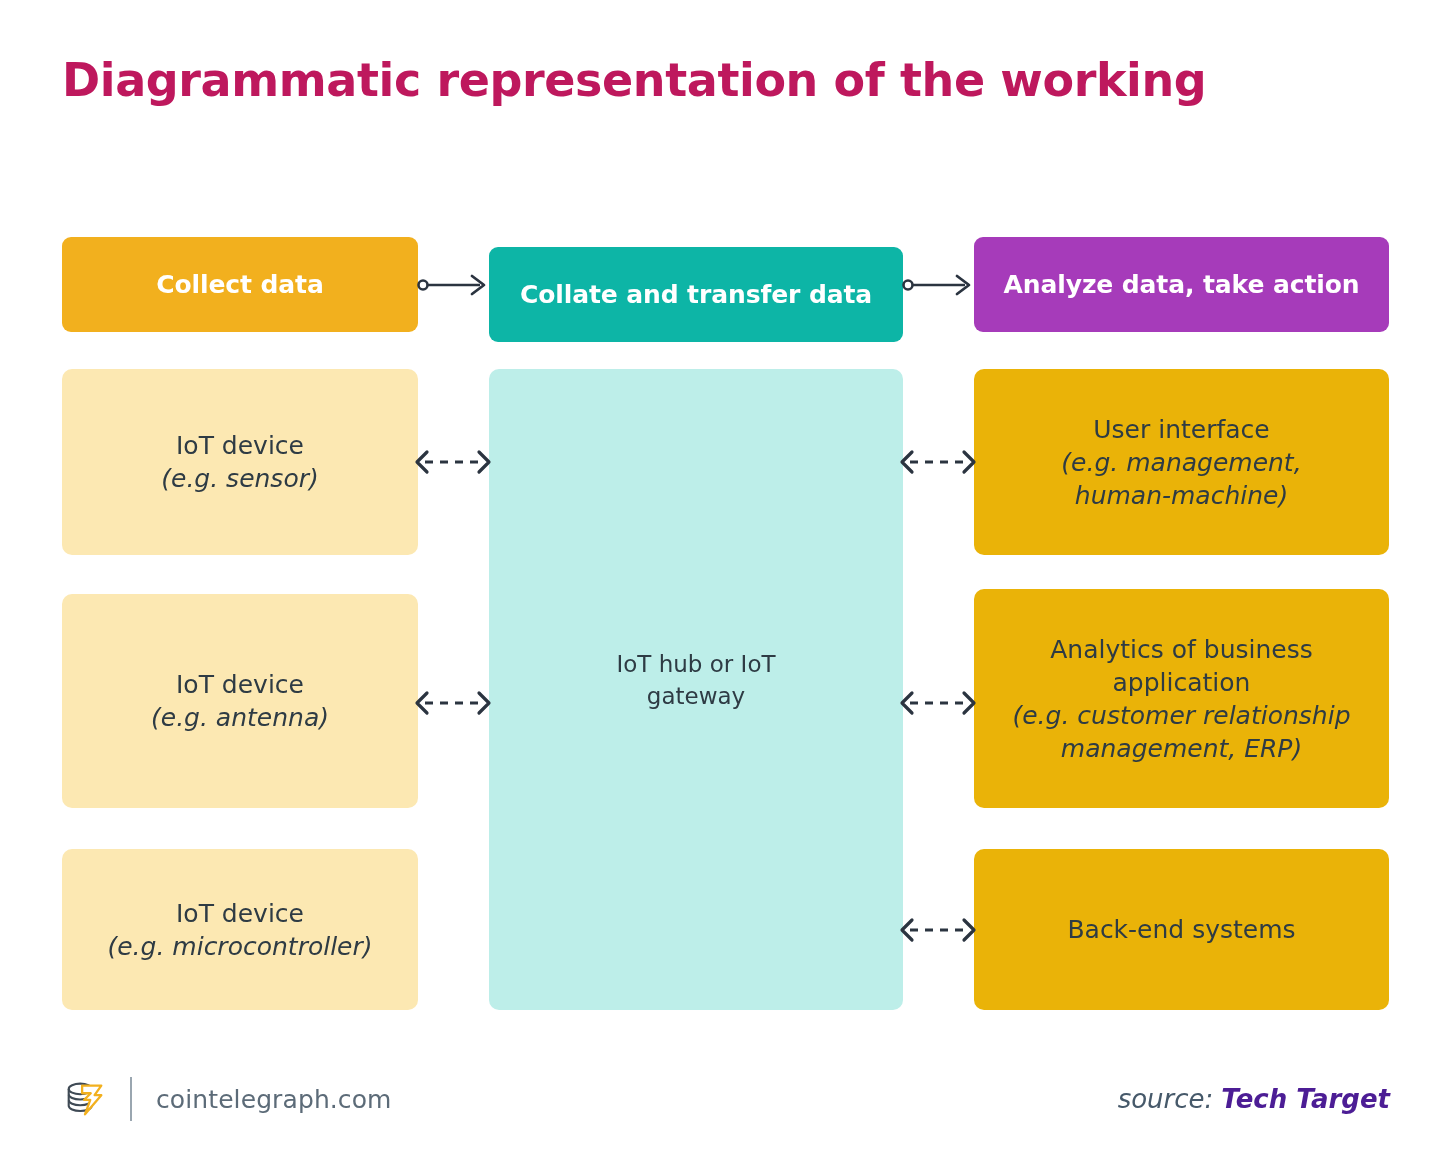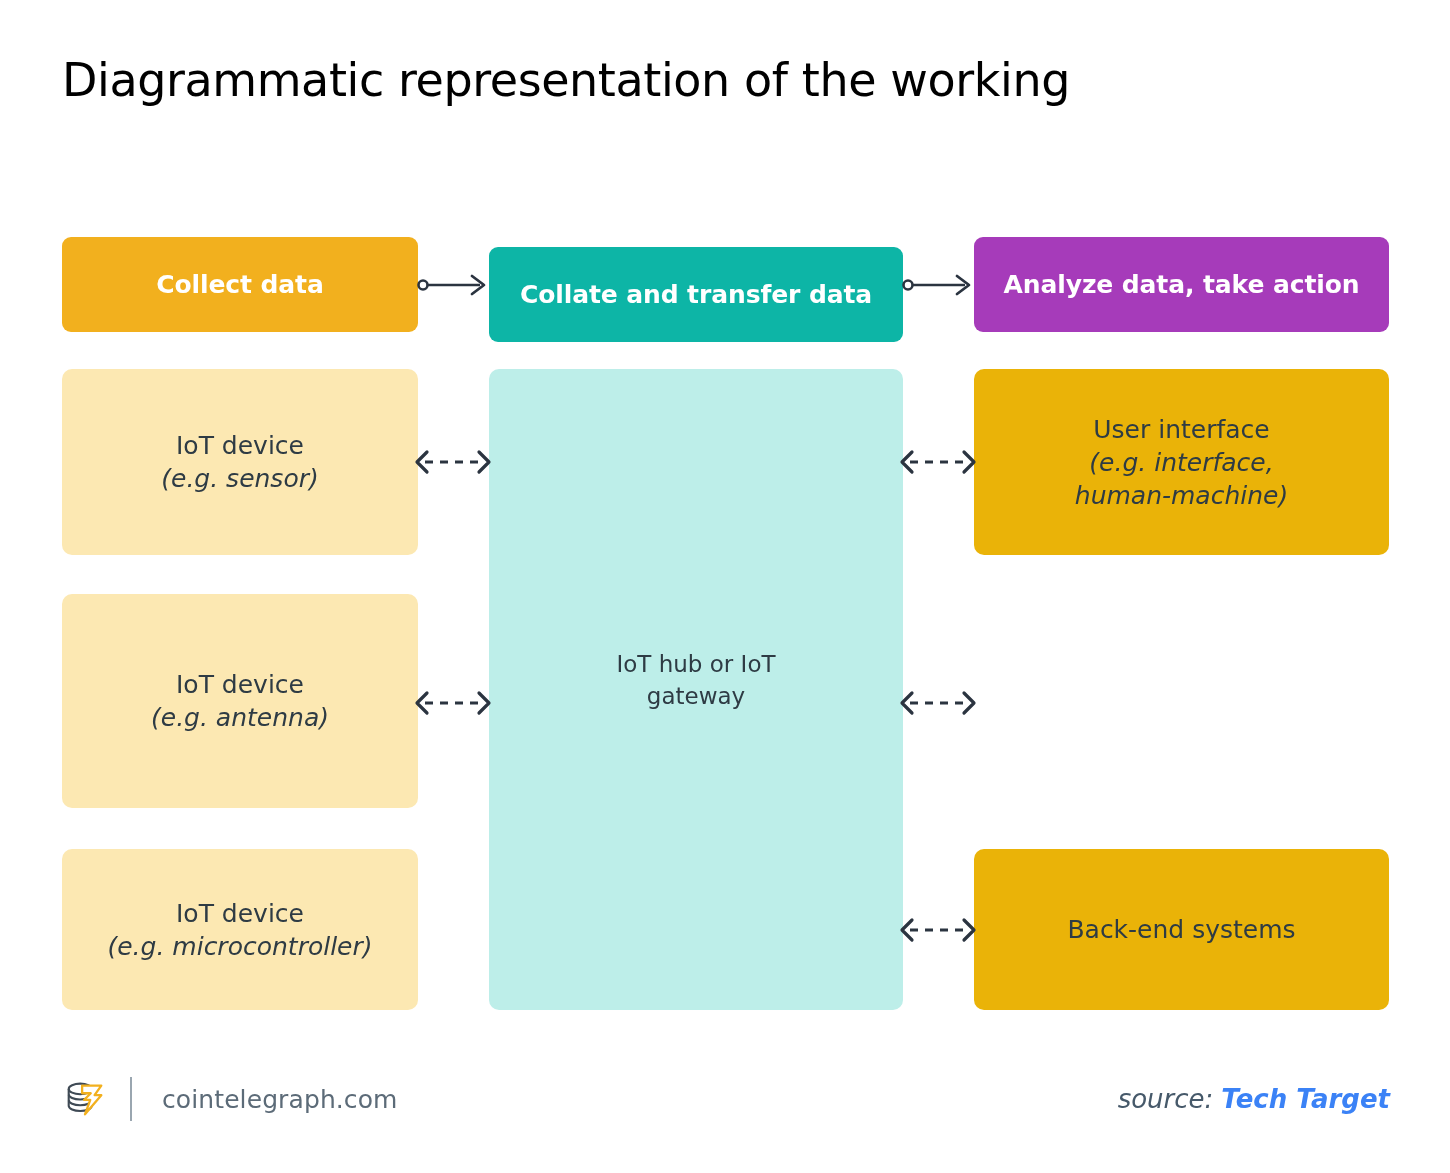--- a/index.html
+++ b/index.html
@@ -18,25 +18,25 @@
     overflow: hidden;
   }
 
   
   #title {
     position: absolute;
     left: 62px;
     top: 48px;
     width: 1180px;
     font-family: "DejaVu Sans", sans-serif;
-    font-weight: normal;
+    font-weight: bold;
     font-size: 46px;
     line-height: 1.42;
     letter-spacing: -0.4px;
-    color: #000000;
+    color: #be185d;
   }
   #title .tline { display: block; }
 
   
   .box {
     position: absolute;
     box-sizing: border-box;
     border-radius: 10px;
     display: flex;
     flex-direction: column;
@@ -111,35 +111,34 @@
   #footer-divider {
     width: 2px;
     height: 44px;
     background: #9aa6b0;
     margin: 0 24px 0 22px;
   }
   #footer-site {
     font-size: 25px;
     color: #5c6b78;
     letter-spacing: 0.1px;
-    margin-left: 6px;
   }
   #footer-right {
     position: absolute;
     right: 60px;
     top: 1070px;
     height: 58px;
     display: flex;
     align-items: center;
     font-size: 26px;
     color: #46596a;
     font-style: italic;
   }
   #footer-right .src-label { font-weight: normal; }
-  #footer-right .src-name  { font-weight: bold; margin-left: 8px; color: #3b82f6; }
+  #footer-right .src-name  { font-weight: bold; margin-left: 8px; color: #4c1d95; }
 </style>
 </head>
 <body>
 
 <div id="page">
 
   <div id="title">
     <span class="tline">Diagrammatic representation of the working</span>
   </div>
 
@@ -182,24 +181,30 @@
     <span class="sub">(e.g. microcontroller)</span>
   </div>
 
   <div class="box" id="hub">
     <span>IoT hub or IoT</span>
     <span>gateway</span>
   </div>
 
   <div class="box panel right-panel" id="ui-interface">
     <span class="main">User interface</span>
-    <span class="sub">(e.g. interface,</span>
+    <span class="sub">(e.g. management,</span>
     <span class="sub">human-machine)</span>
   </div>
 
+  <div class="box panel right-panel" id="ui-analytics">
+    <span class="main">Analytics of business</span>
+    <span class="main">application</span>
+    <span class="sub">(e.g. customer relationship</span>
+    <span class="sub">management, ERP)</span>
+  </div>
 
   <div class="box panel right-panel" id="ui-backend">
     <span class="main">Back-end systems</span>
   </div>
 
   <svg class="connector" style="left:413px; top:441px;" width="80" height="42">
     <line x1="12" y1="21" x2="68" y2="21" stroke="#2b3440" stroke-width="3" stroke-dasharray="8 7"></line>
     <polyline points="14,11 4,21 14,31" fill="none" stroke="#2b3440" stroke-width="3.2" stroke-linecap="round" stroke-linejoin="round"></polyline>
     <polyline points="66,11 76,21 66,31" fill="none" stroke="#2b3440" stroke-width="3.2" stroke-linecap="round" stroke-linejoin="round"></polyline>
   </svg>

